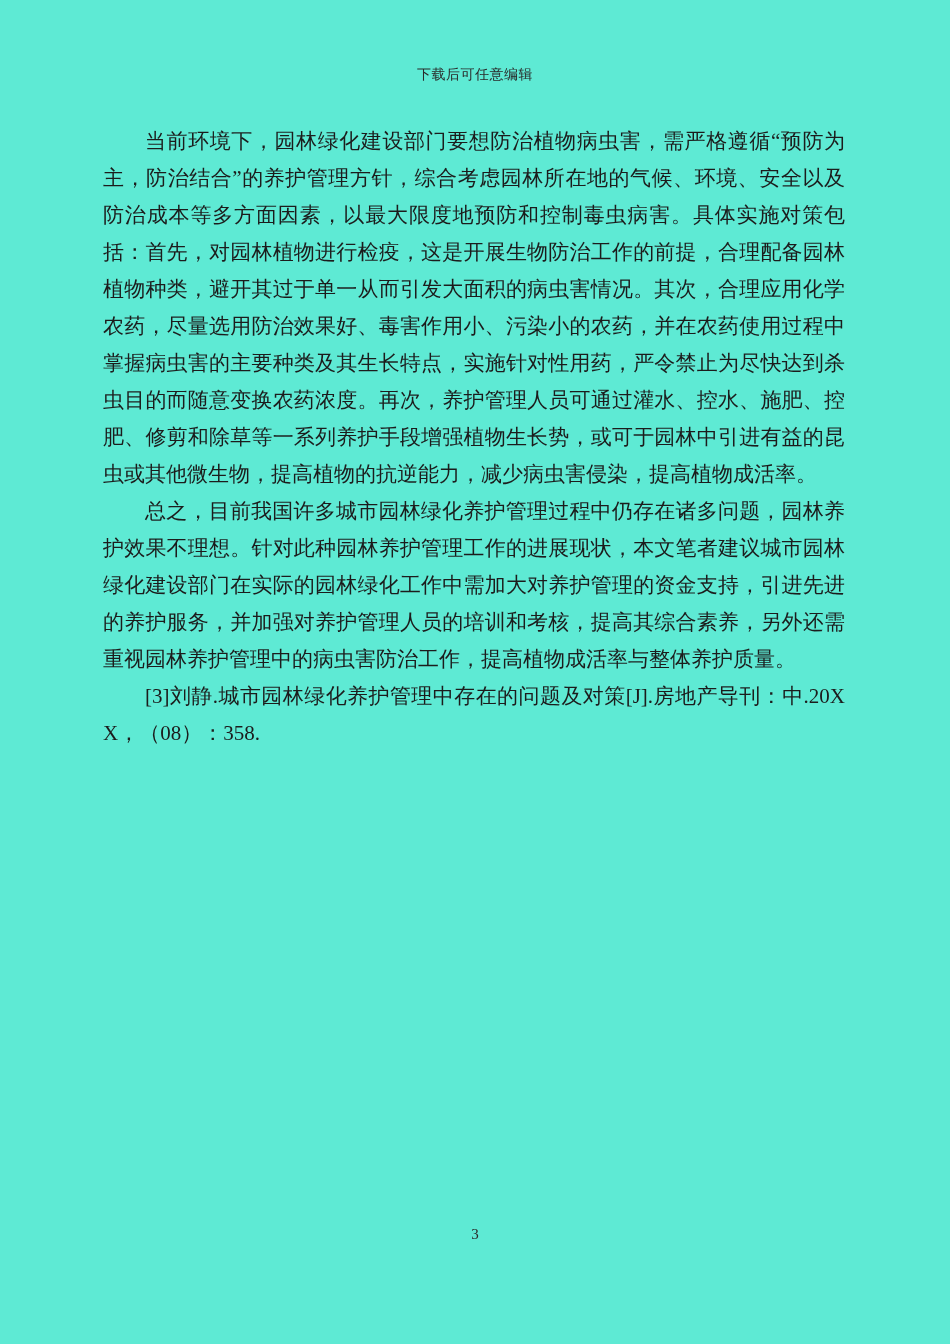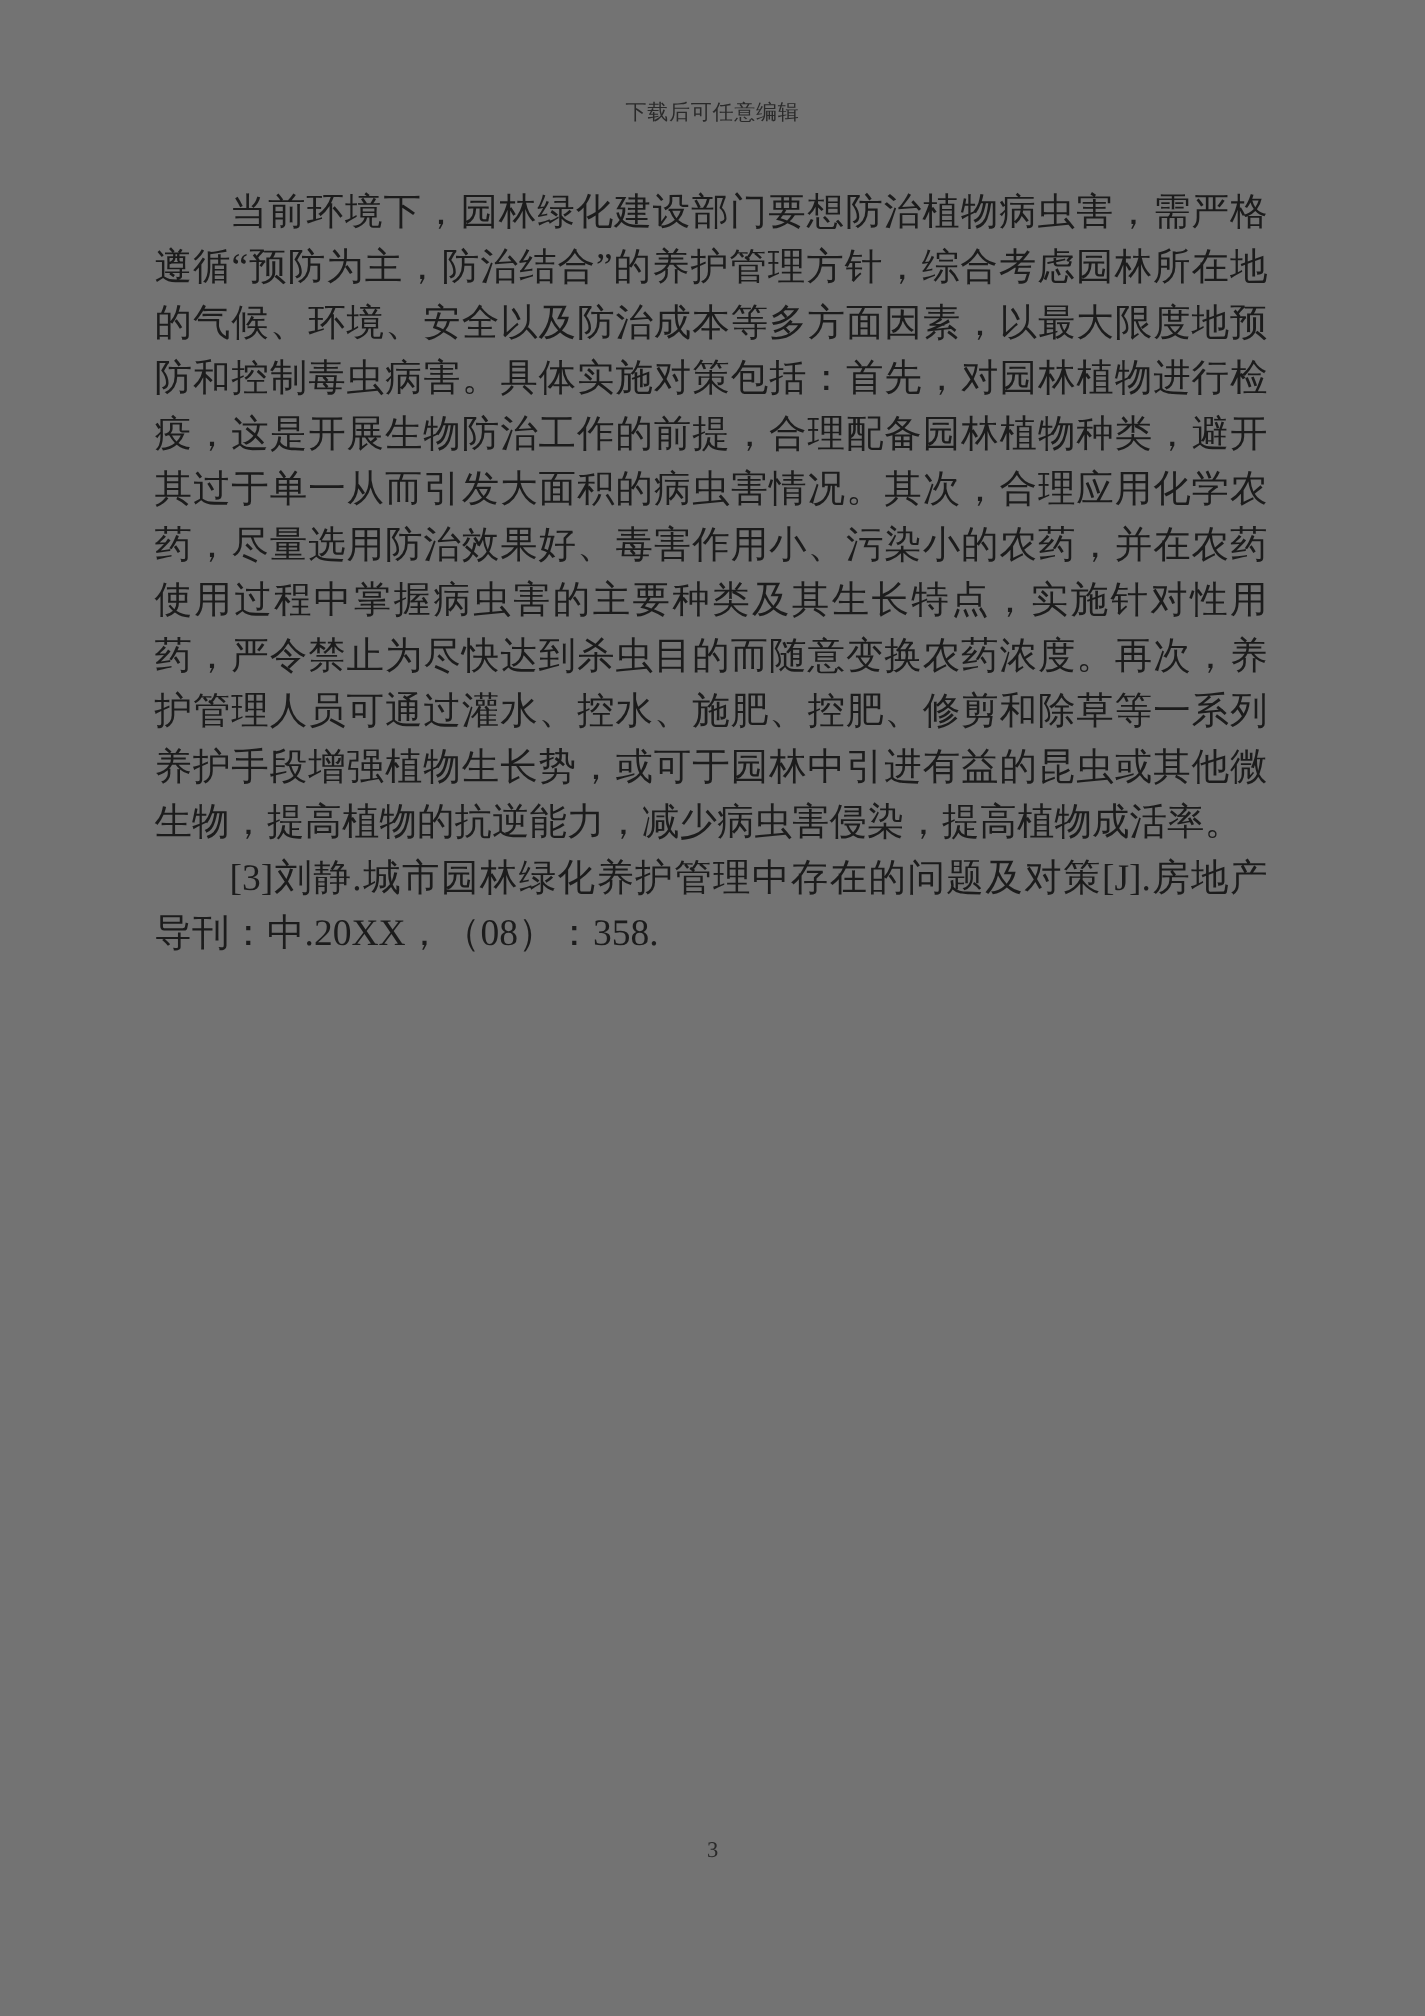--- a/index.html
+++ b/index.html
@@ -11,38 +11,38 @@
     width: 950px;
     height: 1344px;
     position: relative;
     font-family: "Liberation Serif", "DejaVu Serif", serif;
     color: #1c1c1c;
     overflow: hidden;
   }
   .page {
     position: absolute;
     inset: 0;
-    background: #737373;
+    background: #5eead4;
   }
   .header-note {
     position: absolute;
     top: 66px;
     left: 0;
     width: 100%;
     text-align: center;
     font-size: 14px;
     letter-spacing: 0.5px;
     color: #2a2a2a;
   }
   .doc-body {
     position: absolute;
     top: 123px;
     left: 103px;
     width: 742px;
-    font-size: 25px;
+    font-size: 21px;
     line-height: 37px;
     text-align: justify;
     color: #1c1c1c;
   }
   .doc-body p {
     margin: 0;
     padding: 0;
     text-indent: 2em;
     word-break: break-all;
   }
@@ -58,18 +58,19 @@
 </style>
 </head>
 <body>
 
 <div class="page">
 
   <div class="header-note">下载后可任意编辑</div>
 
   <div class="doc-body">
     <p>当前环境下，园林绿化建设部门要想防治植物病虫害，需严格遵循“预防为主，防治结合”的养护管理方针，综合考虑园林所在地的气候、环境、安全以及防治成本等多方面因素，以最大限度地预防和控制毒虫病害。具体实施对策包括：首先，对园林植物进行检疫，这是开展生物防治工作的前提，合理配备园林植物种类，避开其过于单一从而引发大面积的病虫害情况。其次，合理应用化学农药，尽量选用防治效果好、毒害作用小、污染小的农药，并在农药使用过程中掌握病虫害的主要种类及其生长特点，实施针对性用药，严令禁止为尽快达到杀虫目的而随意变换农药浓度。再次，养护管理人员可通过灌水、控水、施肥、控肥、修剪和除草等一系列养护手段增强植物生长势，或可于园林中引进有益的昆虫或其他微生物，提高植物的抗逆能力，减少病虫害侵染，提高植物成活率。</p>
+    <p>总之，目前我国许多城市园林绿化养护管理过程中仍存在诸多问题，园林养护效果不理想。针对此种园林养护管理工作的进展现状，本文笔者建议城市园林绿化建设部门在实际的园林绿化工作中需加大对养护管理的资金支持，引进先进的养护服务，并加强对养护管理人员的培训和考核，提高其综合素养，另外还需重视园林养护管理中的病虫害防治工作，提高植物成活率与整体养护质量。</p>
     <p>[3]刘静.城市园林绿化养护管理中存在的问题及对策[J].房地产导刊：中.20XX，（08）：358.</p>
   </div>
 
   <div class="page-number">3</div>
 
 </div>
 
 </body></html>

